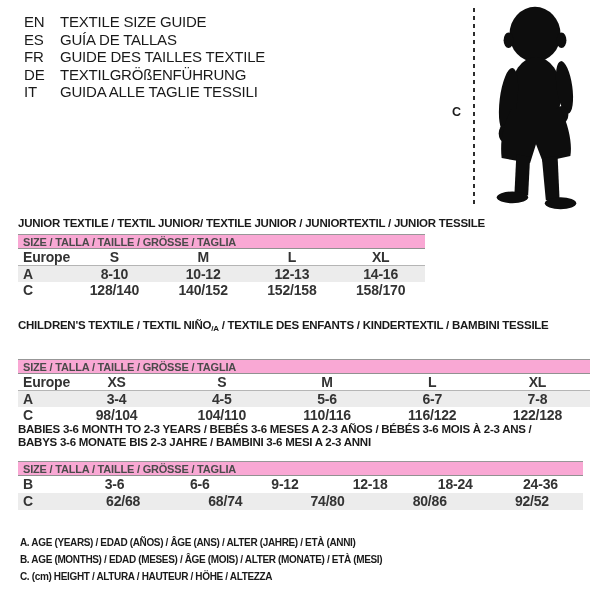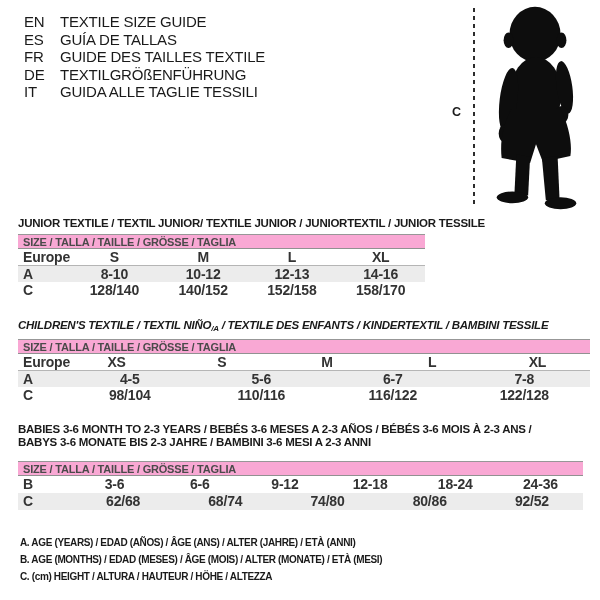--- a/index.html
+++ b/index.html
@@ -14,21 +14,21 @@
   
   .dash-line{position:absolute;left:473px;top:8px;width:2px;height:197px;
              background:repeating-linear-gradient(to bottom,#2c2c2c 0 4px,transparent 4px 8px);}
   .c-label{position:absolute;left:452px;top:105px;font-size:12.5px;font-weight:700;}
   .baby{position:absolute;left:482px;top:4px;}
 
   
   .stable{position:absolute;left:18px;}
   .stable .title{font-size:11.5px;font-weight:700;line-height:13px;letter-spacing:-0.25px;white-space:nowrap;}
   .t1{top:217px;width:407px;} .t1 .title{margin-bottom:4px;}
-  .t2{top:319px;width:572px;} .t2 .title{margin-bottom:4px;font-style:italic;}
+  .t2{top:319px;width:572px;} .t2 .title{margin-bottom:24px;}
   .t3{top:423px;width:565px;} .t3 .title-wrap{margin-bottom:12px;}
   .bar{height:15px;line-height:14px;background:#f9a8d4;border-top:1px solid #979797;border-bottom:1px solid #919191;
        color:#4a4a4a;font-size:11px;font-weight:700;padding-left:5px;letter-spacing:-0.2px;box-sizing:border-box;}
   .row{display:flex;height:16px;line-height:16px;font-size:14px;font-weight:700;color:#333;letter-spacing:-0.2px;}
   .t3 .row{height:17px;line-height:17px;}
   .row.shade{background:#ececec;}
   .row.rule{border-bottom:1px solid #b5b5b5;}
   .cell-label{padding-left:5px;box-sizing:border-box;}
   .t1 .cell-label{width:52px;} .t2 .cell-label{width:46px;} .t3 .cell-label{width:54px;}
   .cell{flex:1;text-align:center;}
@@ -118,28 +118,30 @@
     <div class="row rule">
       <span class="cell-label">Europe</span>
       <span class="cell">XS</span>
       <span class="cell">S</span>
       <span class="cell">M</span>
       <span class="cell">L</span>
       <span class="cell">XL</span>
     </div>
     <div class="row shade">
       <span class="cell-label">A</span>
+      <span class="cell">3-4</span>
       <span class="cell">4-5</span>
       <span class="cell">5-6</span>
       <span class="cell">6-7</span>
       <span class="cell">7-8</span>
     </div>
     <div class="row">
       <span class="cell-label">C</span>
       <span class="cell">98/104</span>
+      <span class="cell">104/110</span>
       <span class="cell">110/116</span>
       <span class="cell">116/122</span>
       <span class="cell">122/128</span>
     </div>
   </div>
 
   <div class="stable t3">
     <div class="title-wrap">
       <div class="title">BABIES 3-6 MONTH TO 2-3 YEARS / BEBÉS 3-6 MESES A 2-3 AÑOS / BÉBÉS 3-6 MOIS À 2-3 ANS /</div>
       <div class="title">BABYS 3-6 MONATE BIS 2-3 JAHRE / BAMBINI 3-6 MESI A 2-3 ANNI</div>

